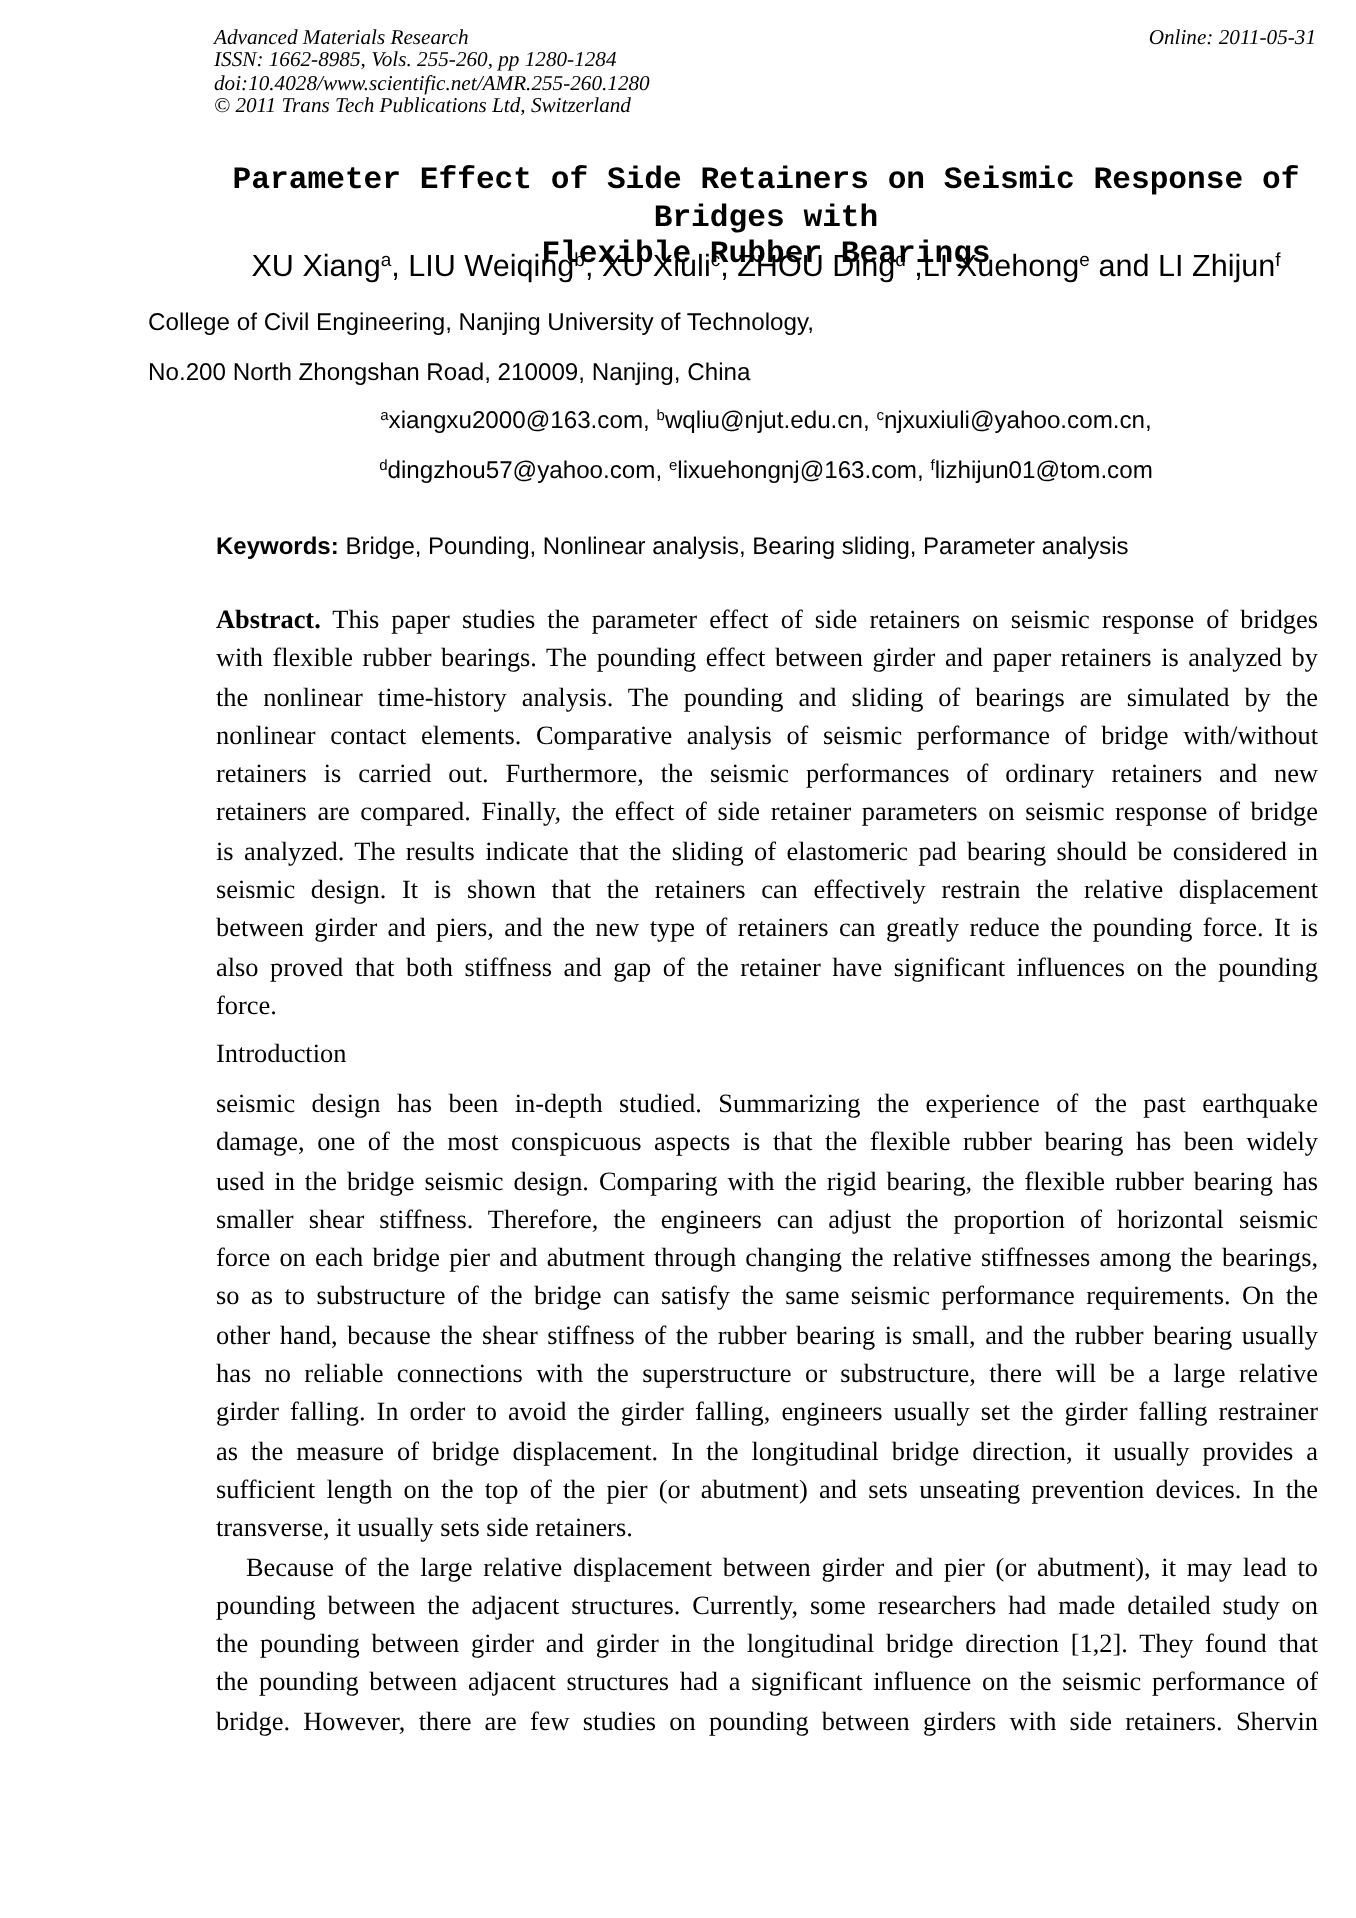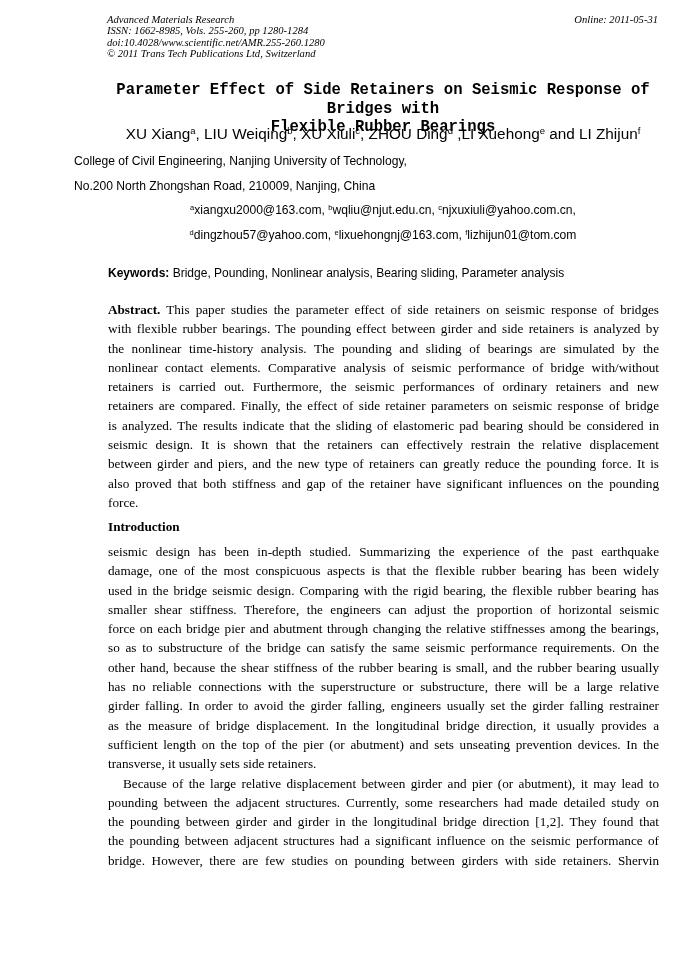--- a/index.html
+++ b/index.html
@@ -13,21 +13,21 @@
   .authors sup, .emails sup { font-size: 62%; vertical-align: 0.55em; line-height: 0; }
   .affil { position: absolute; left: 30px; width: 618px; text-align: left; font-family: "Liberation Sans", sans-serif; font-size: 12.1px; line-height: 14px; white-space: nowrap; }
   .emails { position: absolute; left: 30px; width: 618px; text-align: center; font-family: "Liberation Sans", sans-serif; font-size: 12.1px; line-height: 14px; white-space: nowrap; }
   .keywords { position: absolute; left: 64px; top: 266px; font-family: Liberation Sans, sans-serif; font-size: 12px; line-height: 14px; white-space: nowrap; }
   .keywords b { font-weight: bold; }
   .body-text { position: absolute; left: 64px; width: 551px; font-family: "Liberation Serif", serif; font-size: 13.2px; line-height: 19.3px; text-align: justify; }
   .body-text .line { display: block; height: 19.3px; white-space: nowrap; text-align-last: justify; overflow: visible; }
   .body-text .line.last { text-align-last: left; }
   .body-text .indent { padding-left: 15px; }
   .abs-label { font-weight: bold; }
-  .section-head { position: absolute; left: 64px; top: 519px; font-family: "Liberation Serif", serif; font-weight: bold; font-size: 13.2px; line-height: 16px; }
+  .section-head { position: absolute; left: 64px; top: 519px; font-family: "Liberation Serif", serif; font-weight: normal; font-size: 13.2px; line-height: 16px; }
 </style>
 </head>
 <body>
 
 <div class="page">
 
   <div class="hdr-left">
     <div>Advanced Materials Research</div>
     <div>ISSN: 1662-8985, Vols. 255-260, pp 1280-1284</div>
     <div>doi:10.4028/www.scientific.net/AMR.255-260.1280</div>
@@ -53,21 +53,21 @@
   <div class="emails" style="top:228px;">
     <sup>d</sup><span>dingzhou57@yahoo.com</span><span>, </span><sup>e</sup><span>lixuehongnj@163.com</span><span>, </span><sup>f</sup><span>lizhijun01@tom.com</span>
   </div>
 
   <div class="keywords">
     <b>Keywords:</b><span> Bridge, Pounding, Nonlinear analysis, Bearing sliding, Parameter analysis</span>
   </div>
 
   <div class="body-text" style="top:300px;">
     <span class="line"><b class="abs-label">Abstract.</b><span> This paper studies the parameter effect of side retainers on seismic response of bridges</span></span>
-    <span class="line">with flexible rubber bearings. The pounding effect between girder and side retainers is analyzed by</span>
+    <span class="line">with flexible rubber bearings. The pounding effect between girder and paper retainers is analyzed by</span>
     <span class="line">the nonlinear time-history analysis. The pounding and sliding of bearings are simulated by the</span>
     <span class="line">nonlinear contact elements. Comparative analysis of seismic performance of bridge with/without</span>
     <span class="line">retainers is carried out. Furthermore, the seismic performances of ordinary retainers and new</span>
     <span class="line">retainers are compared. Finally, the effect of side retainer parameters on seismic response of bridge</span>
     <span class="line">is analyzed. The results indicate that the sliding of elastomeric pad bearing should be considered in</span>
     <span class="line">seismic design. It is shown that the retainers can effectively restrain the relative displacement</span>
     <span class="line">between girder and piers, and the new type of retainers can greatly reduce the pounding force. It is</span>
     <span class="line">also proved that both stiffness and gap of the retainer have significant influences on the pounding</span>
     <span class="line last">force.</span>
   </div>

